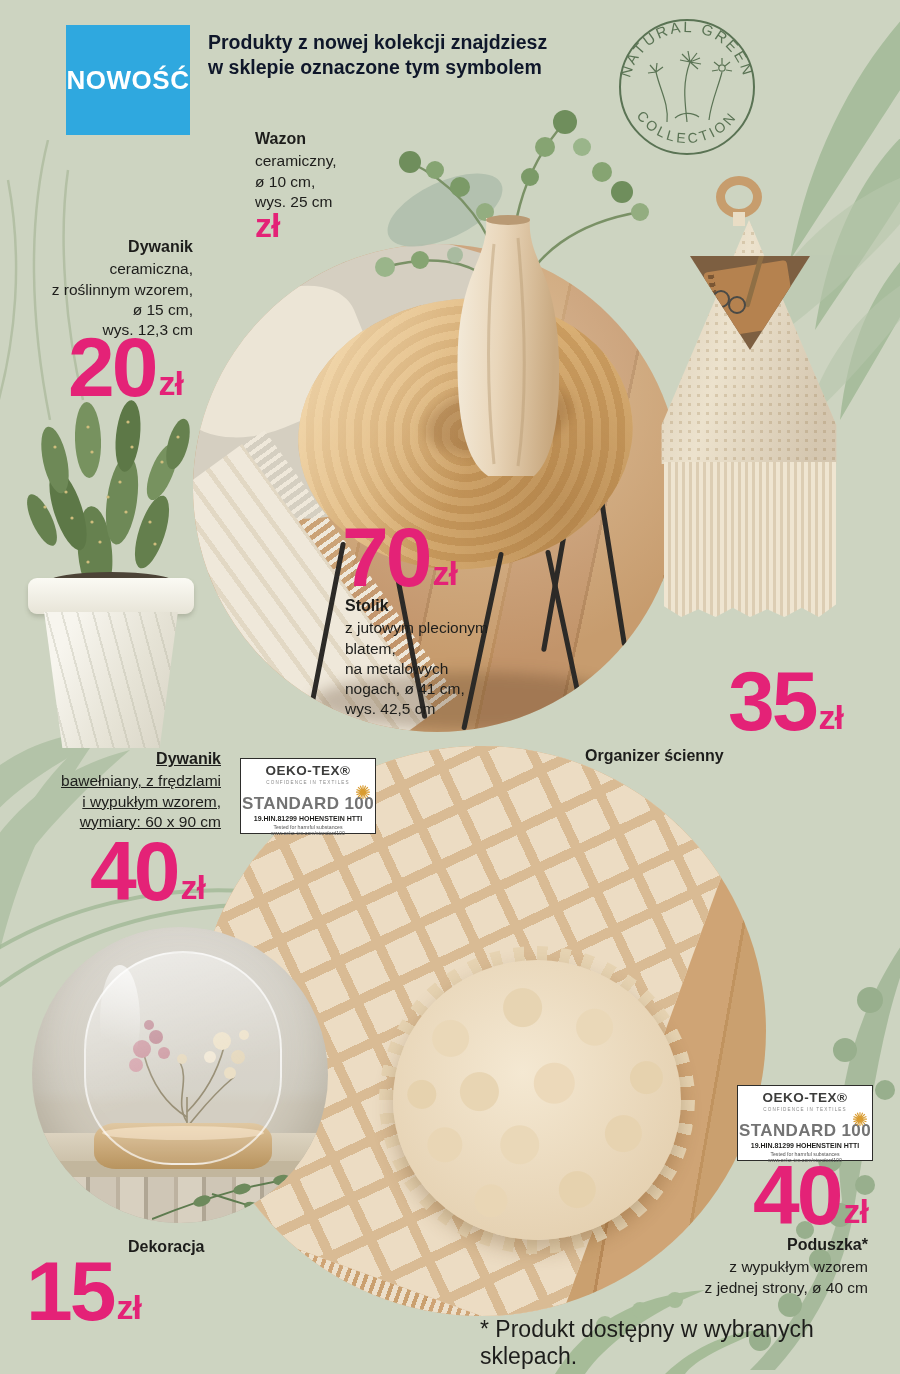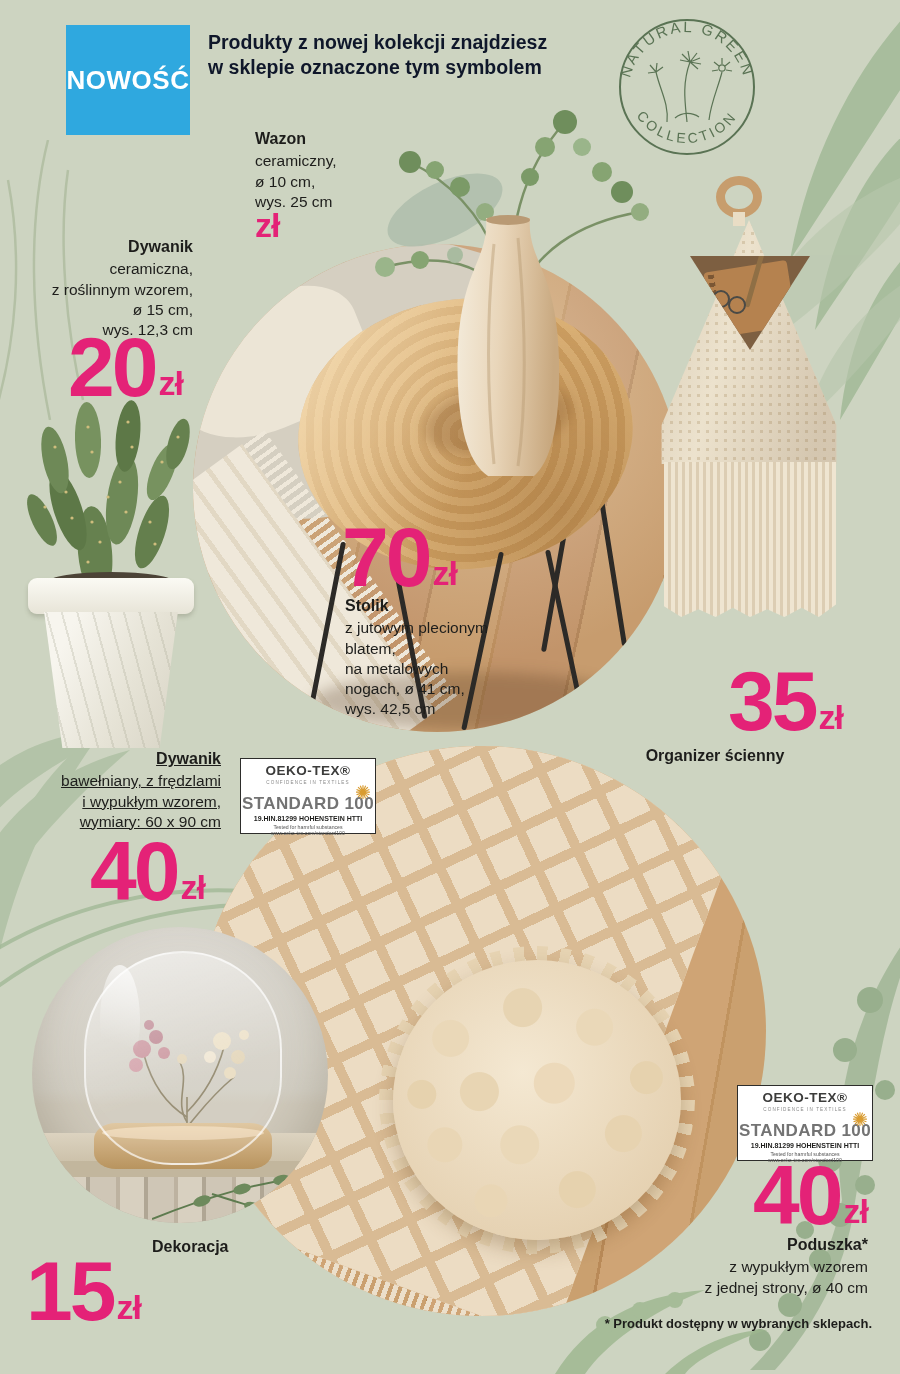--- a/index.html
+++ b/index.html
@@ -15,23 +15,23 @@
   .header-text{left:208px;top:30px;width:440px;color:#0f172a;font-weight:bold;font-size:19.5px;
     line-height:1.3;white-space:pre-line;z-index:5;}
   .stamp{left:612px;top:12px;width:150px;height:150px;z-index:4;}
   
   .pname{font-weight:bold;font-size:16px;line-height:1.15;color:#1d1d1b;}
   .details{font-size:15.5px;line-height:1.3;white-space:pre-line;color:#1d1d1b;margin-top:3px;}
   .tblock{position:absolute;z-index:6;}
   .t-wazon{left:255px;top:130px;width:200px;text-align:left;}
   .t-doniczka{left:13px;top:238px;width:180px;text-align:right;}
   .t-stolik{left:345px;top:597px;width:230px;text-align:left;}
-  .t-organizer{left:585px;top:747px;width:260px;text-align:center;}
+  .t-organizer{left:585px;top:747px;width:260px;text-align:left;}
   .t-dywanik{left:25px;top:750px;width:196px;text-align:right;text-decoration:underline;}
-  .t-dekoracja{left:152px;top:1238px;width:250px;text-align:left;}
+  .t-dekoracja{left:128px;top:1238px;width:250px;text-align:left;}
   .t-poduszka{left:576px;top:1236px;width:292px;text-align:right;}
   
   .price{position:absolute;display:flex;align-items:flex-end;color:#e42277;font-weight:bold;z-index:6;}
   .price .num{font-size:84px;line-height:.8;letter-spacing:-3px;}
   .price .cur{font-size:34px;line-height:.8;margin-left:3px;transform:translateY(-4px);letter-spacing:-1px;}
   .pr-25{left:252px;top:216px;}
   .pr-20{left:68px;top:334px;}
   .pr-70{left:342px;top:524px;}
   .pr-35{left:685px;top:668px;width:158px;justify-content:flex-end;}
   .pr-40a{left:90px;top:838px;}
@@ -43,21 +43,21 @@
   .oeko .brand{font-size:13.5px;font-weight:bold;color:#3c3c3b;letter-spacing:.5px;}
   .oeko .conf{font-size:4.6px;color:#8a8a8a;letter-spacing:1.1px;margin-top:1px;}
   .oeko .std{font-size:17px;font-weight:bold;color:#737373;letter-spacing:.4px;margin-top:10px;}
   .oeko .cert{font-size:7px;font-weight:bold;color:#1d1d1b;margin-top:1px;}
   .oeko .tested{font-size:5.2px;color:#555;margin-top:3px;}
   .oeko .url{font-size:5.2px;color:#555;}
   .oeko .sun{position:absolute;right:4px;top:24px;font-size:19px;color:#d99c31;}
   .oeko1{left:240px;top:758px;}
   .oeko2{left:737px;top:1085px;}
   
-  .footnote{left:480px;top:1316px;width:392px;text-align:right;font-size:13px;font-weight:bold;z-index:8;}
+  .footnote{left:480px;top:1316px;width:392px;text-align:left;font-size:23px;font-weight:normal;z-index:8;}
   
   .hero{left:193px;top:244px;width:488px;height:488px;border-radius:50%;overflow:hidden;z-index:1;
     background:repeating-linear-gradient(102deg,#c79c6e 0 70px,#ba8c5c 70px 73px,#c2946a 73px 150px,#b2855a 150px 153px);}
   .hero-light{position:absolute;inset:0;background:radial-gradient(circle at 60% 30%,rgba(255,243,220,.4),rgba(0,0,0,0) 60%);}
   .hero-wall{position:absolute;left:-70px;top:-40px;width:330px;height:310px;transform:rotate(16deg);
     background:#d5cfc1;border-radius:0 0 45% 0;}
   .hero-blob{position:absolute;left:-25px;top:55px;width:200px;height:130px;transform:rotate(-22deg);
     background:#ece5d6;border-radius:60% 40% 50% 50%;}
   .hero-blob-foot{position:absolute;left:108px;top:172px;width:34px;height:16px;background:#3a342c;border-radius:3px;transform:rotate(-18deg);}
   .hero-rug{position:absolute;left:-80px;top:242px;width:250px;height:330px;transform:rotate(-36deg);

